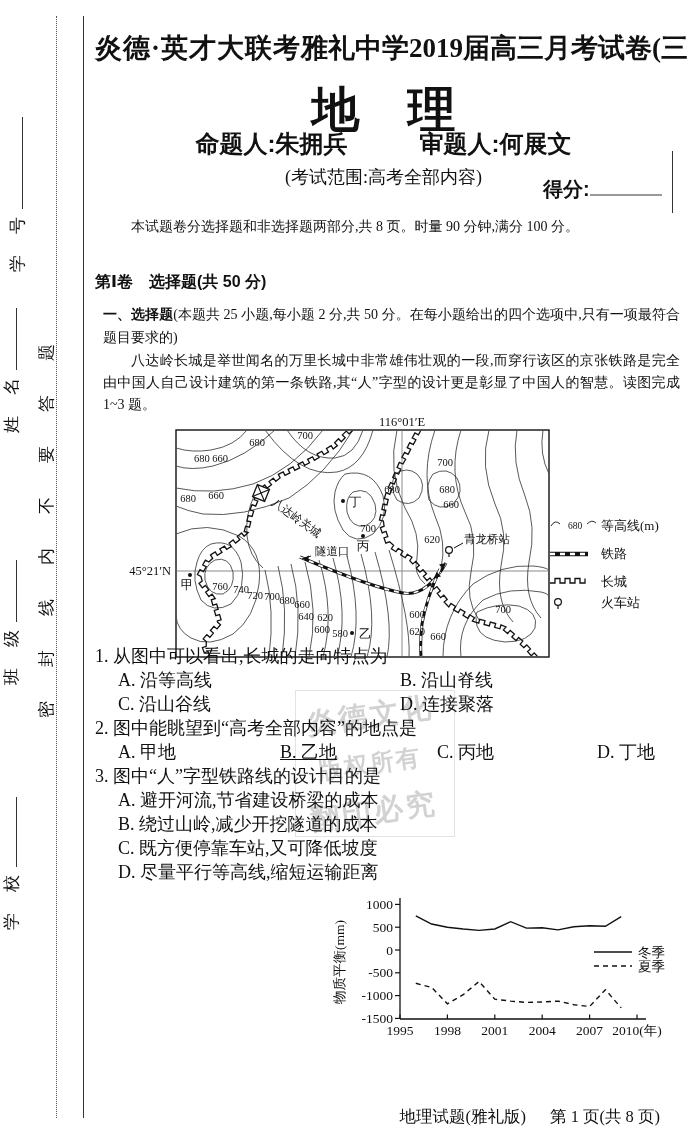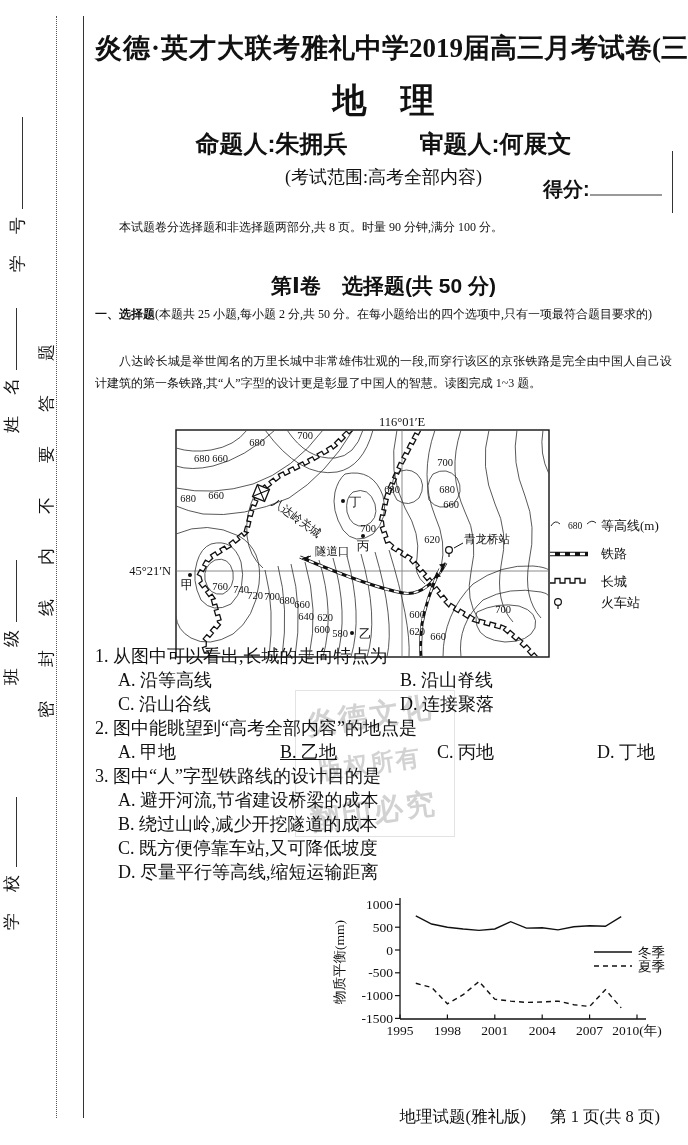--- a/index.html
+++ b/index.html
@@ -11,34 +11,34 @@
   .vline-solid{position:absolute;left:83px;top:16px;height:1102px;border-left:1px solid #333;}
   .rot{position:absolute;white-space:nowrap;height:20px;line-height:20px;font-size:17px;
        transform-origin:0 100%;transform:rotate(-90deg);letter-spacing:2px;}
   .rot .blank{display:inline-block;border-bottom:1px solid #333;height:5px;margin-left:6px;}
   .w92{width:92px}.w62{width:62px}.w70{width:70px}
   .seal{letter-spacing:34px;font-size:17px;}
   
   .title1{position:absolute;left:95px;top:30px;width:577px;text-align:center;white-space:nowrap;
           font-size:27px;font-weight:bold;}
   .brand{font-weight:900;letter-spacing:1px;}
-  .subject{position:absolute;left:95px;top:78px;width:577px;text-align:center;font-size:34px;font-weight:bold;
+  .subject{position:absolute;left:95px;top:78px;width:577px;text-align:center;font-size:48px;font-weight:bold;
            font-family:Liberation Serif, serif;}
   .setters{position:absolute;left:95px;top:128px;width:577px;text-align:center;font-size:24px;font-weight:bold;
            font-family:"Liberation Sans","DejaVu Sans",sans-serif;}
   .setters span{margin:0 36px;text-align:right;}
   .scope{position:absolute;left:95px;top:165px;width:577px;text-align:center;font-size:18px;}
   .score{position:absolute;left:543px;top:176px;font-size:20px;font-weight:bold;
          font-family:"Liberation Sans","DejaVu Sans",sans-serif;}
   .score .blank{display:inline-block;width:72px;border-bottom:2px solid #999;height:14px;}
   .score-rline{position:absolute;left:672px;top:151px;height:62px;border-left:1px solid #333;}
   
-  .para{position:absolute;left:95px;width:577px;font-size:12px;line-height:26px;text-align:justify;}
+  .para{position:absolute;left:103px;width:577px;font-size:14px;line-height:26px;text-align:justify;}
   .indent{text-indent:2em;}
-  .sec-title{position:absolute;left:95px;top:272px;width:577px;text-align:center;font-size:21px;font-weight:bold;
+  .sec-title{position:absolute;left:95px;top:272px;width:577px;text-align:left;font-size:16px;font-weight:bold;
              font-family:"Liberation Sans","DejaVu Sans",sans-serif;}
   .bold{font-weight:bold;font-family:Liberation Sans, sans-serif;}
   
   .questions{position:absolute;left:95px;top:644px;width:580px;font-size:18px;line-height:24px;}
   .optrow{display:flex;padding-left:23px;}
   .optrow.two span:first-child{flex:0 0 282px;}
   .optrow.four span{flex:0 0 162px;}
   .optrow.four span:nth-child(2){flex:0 0 157px;text-decoration:underline;}
   .optrow.four span:nth-child(3){flex:0 0 160px;}
   .optcol div{padding-left:23px;}

